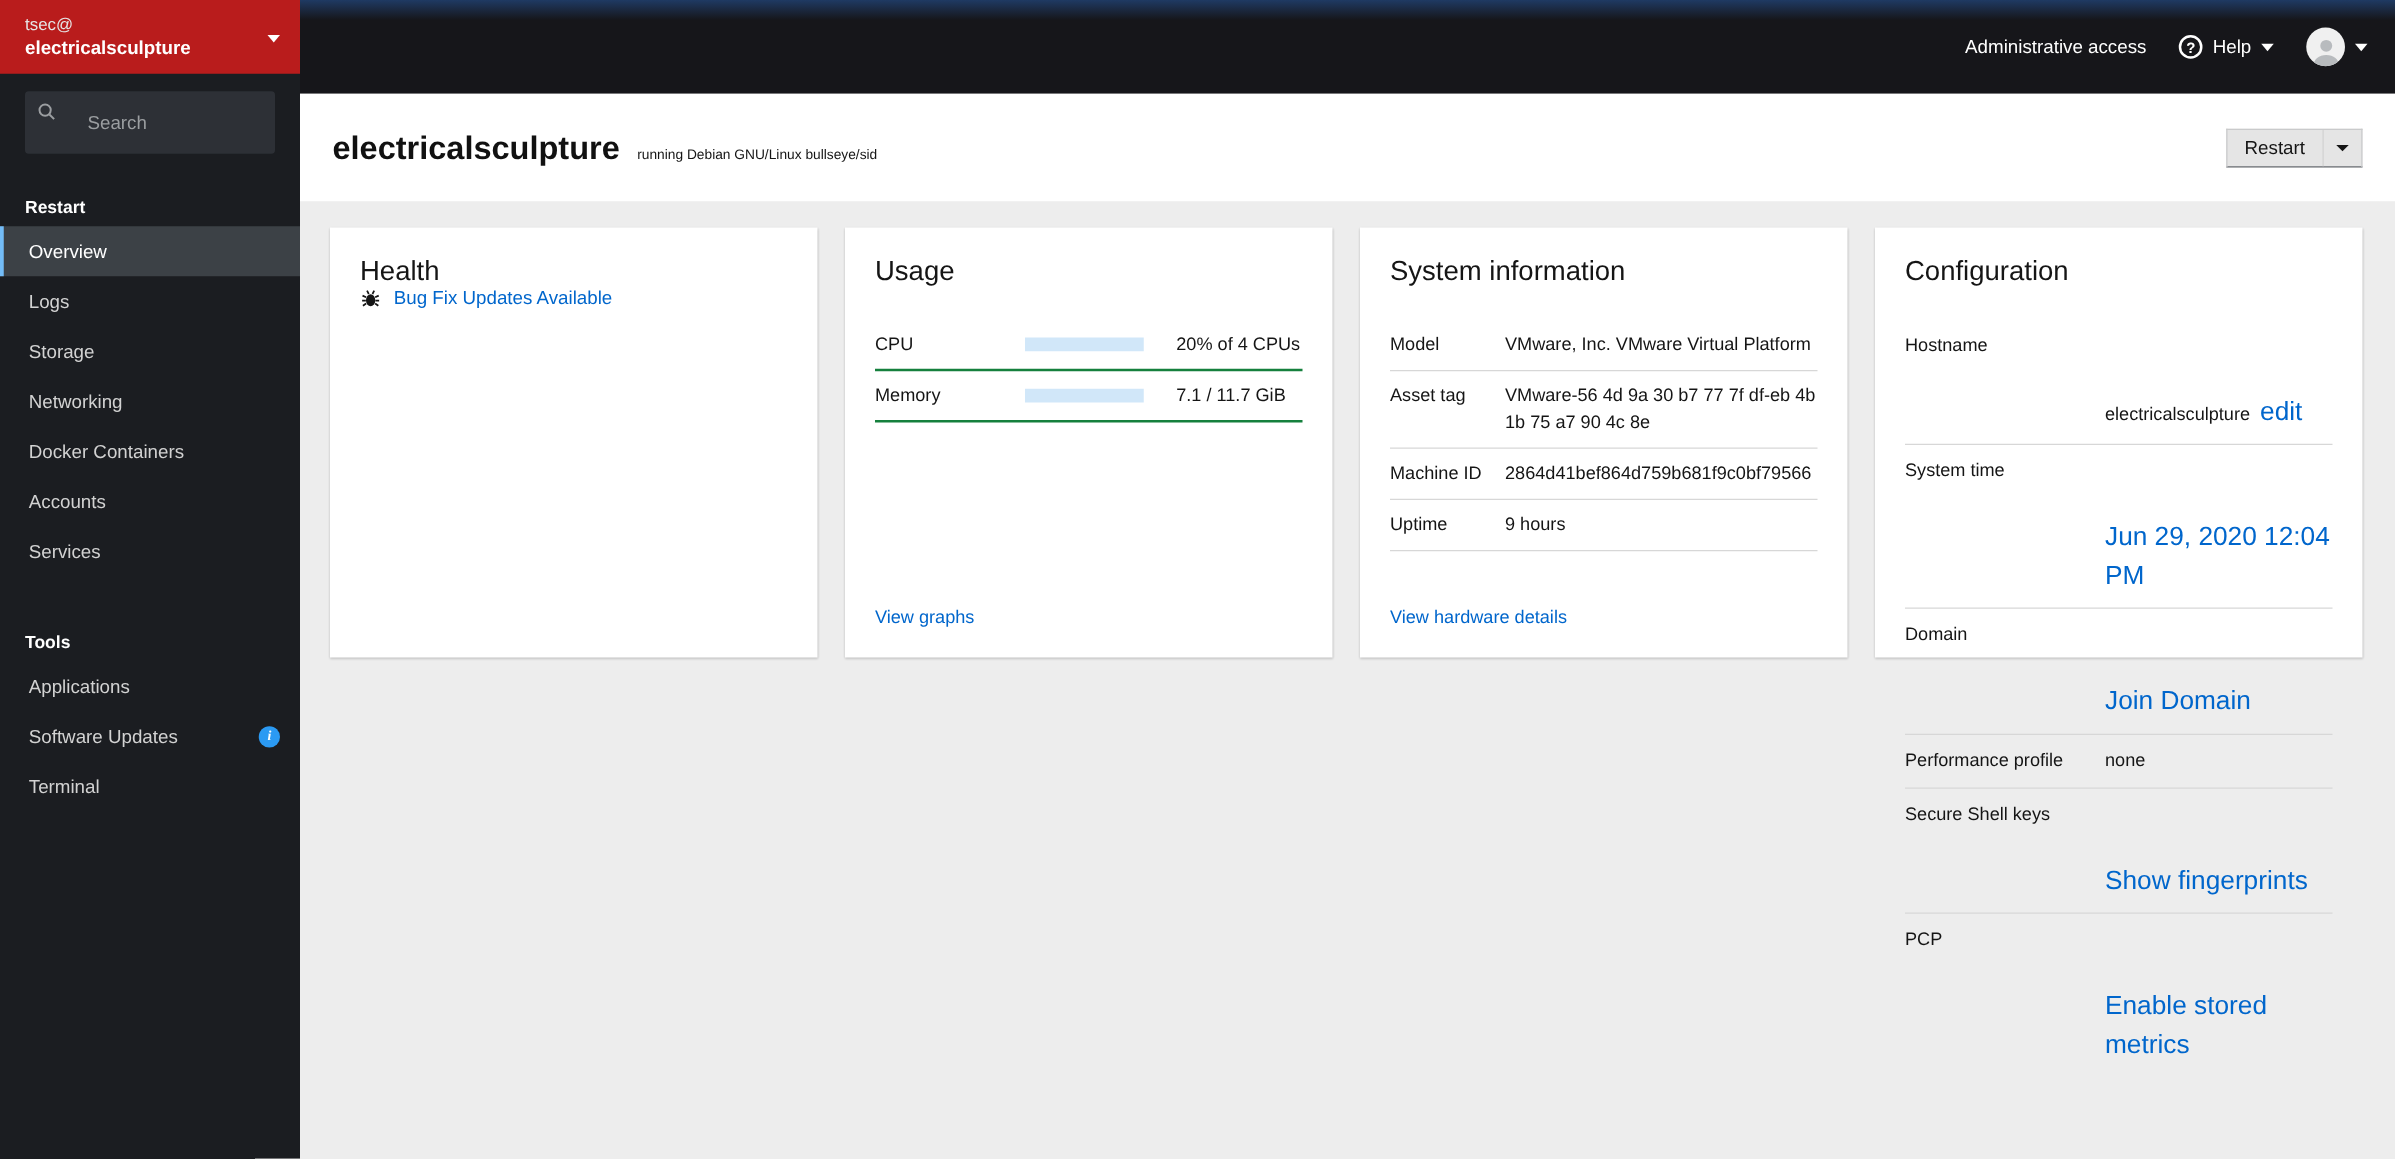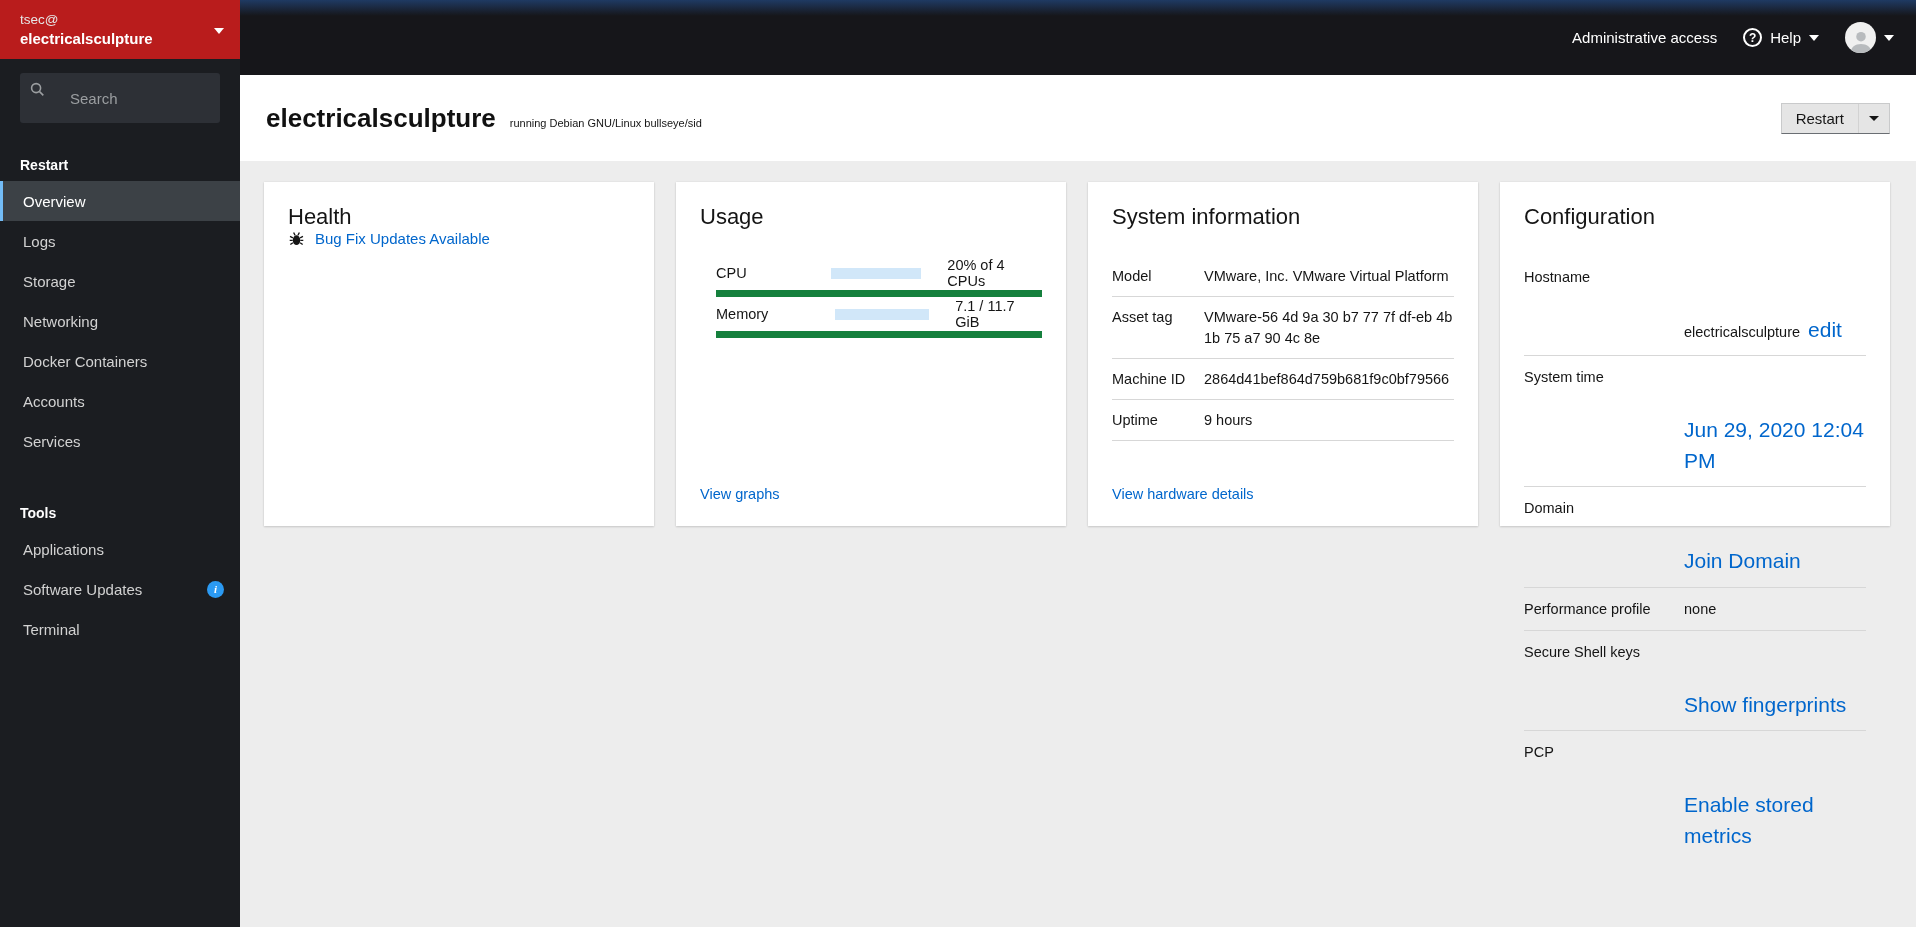--- a/index.html
+++ b/index.html
@@ -52,21 +52,21 @@
   .card { background:#fff; height:344px; padding:22px 24px 24px 24px; box-shadow:0 1px 2px rgba(3,3,3,.14),0 0 2px rgba(3,3,3,.08); display:flex; flex-direction:column; }
   .card-title { font-size:22px; font-weight:400; color:#151515; }
   .link { color:#0066cc; text-decoration:none; cursor:pointer; }
   .card-footer { margin-top:auto; font-size:14.5px; }
 
   
   .health-row { display:flex; align-items:center; gap:10px; font-size:15px; }
 
   
   .usage-table { margin-top:26px; }
-  .usage-row { display:flex; align-items:center; height:41px; border-bottom:7px solid #15803d; font-size:14.5px;margin-left:16px; }
+  .usage-row { display:flex; align-items:center; height:41px; border-bottom:2px solid #15803d; font-size:14.5px; }
   .usage-label { width:120px; }
   .progress { width:95px; height:11px; background:#d1e7f9; margin-right:26px; position:relative; }
   .progress-fill { height:100%; background:#0066cc; }
   .usage-value { color:#151515; }
 
   
   .kv-table { margin-top:26px; }
   .kv-row { display:flex; padding:10px 0 9px 0; border-bottom:1px solid #d7d7d7; font-size:14.5px; line-height:1.45; }
   .kv-row.last { border-bottom:none; }
   .kv-label { flex:none; }

